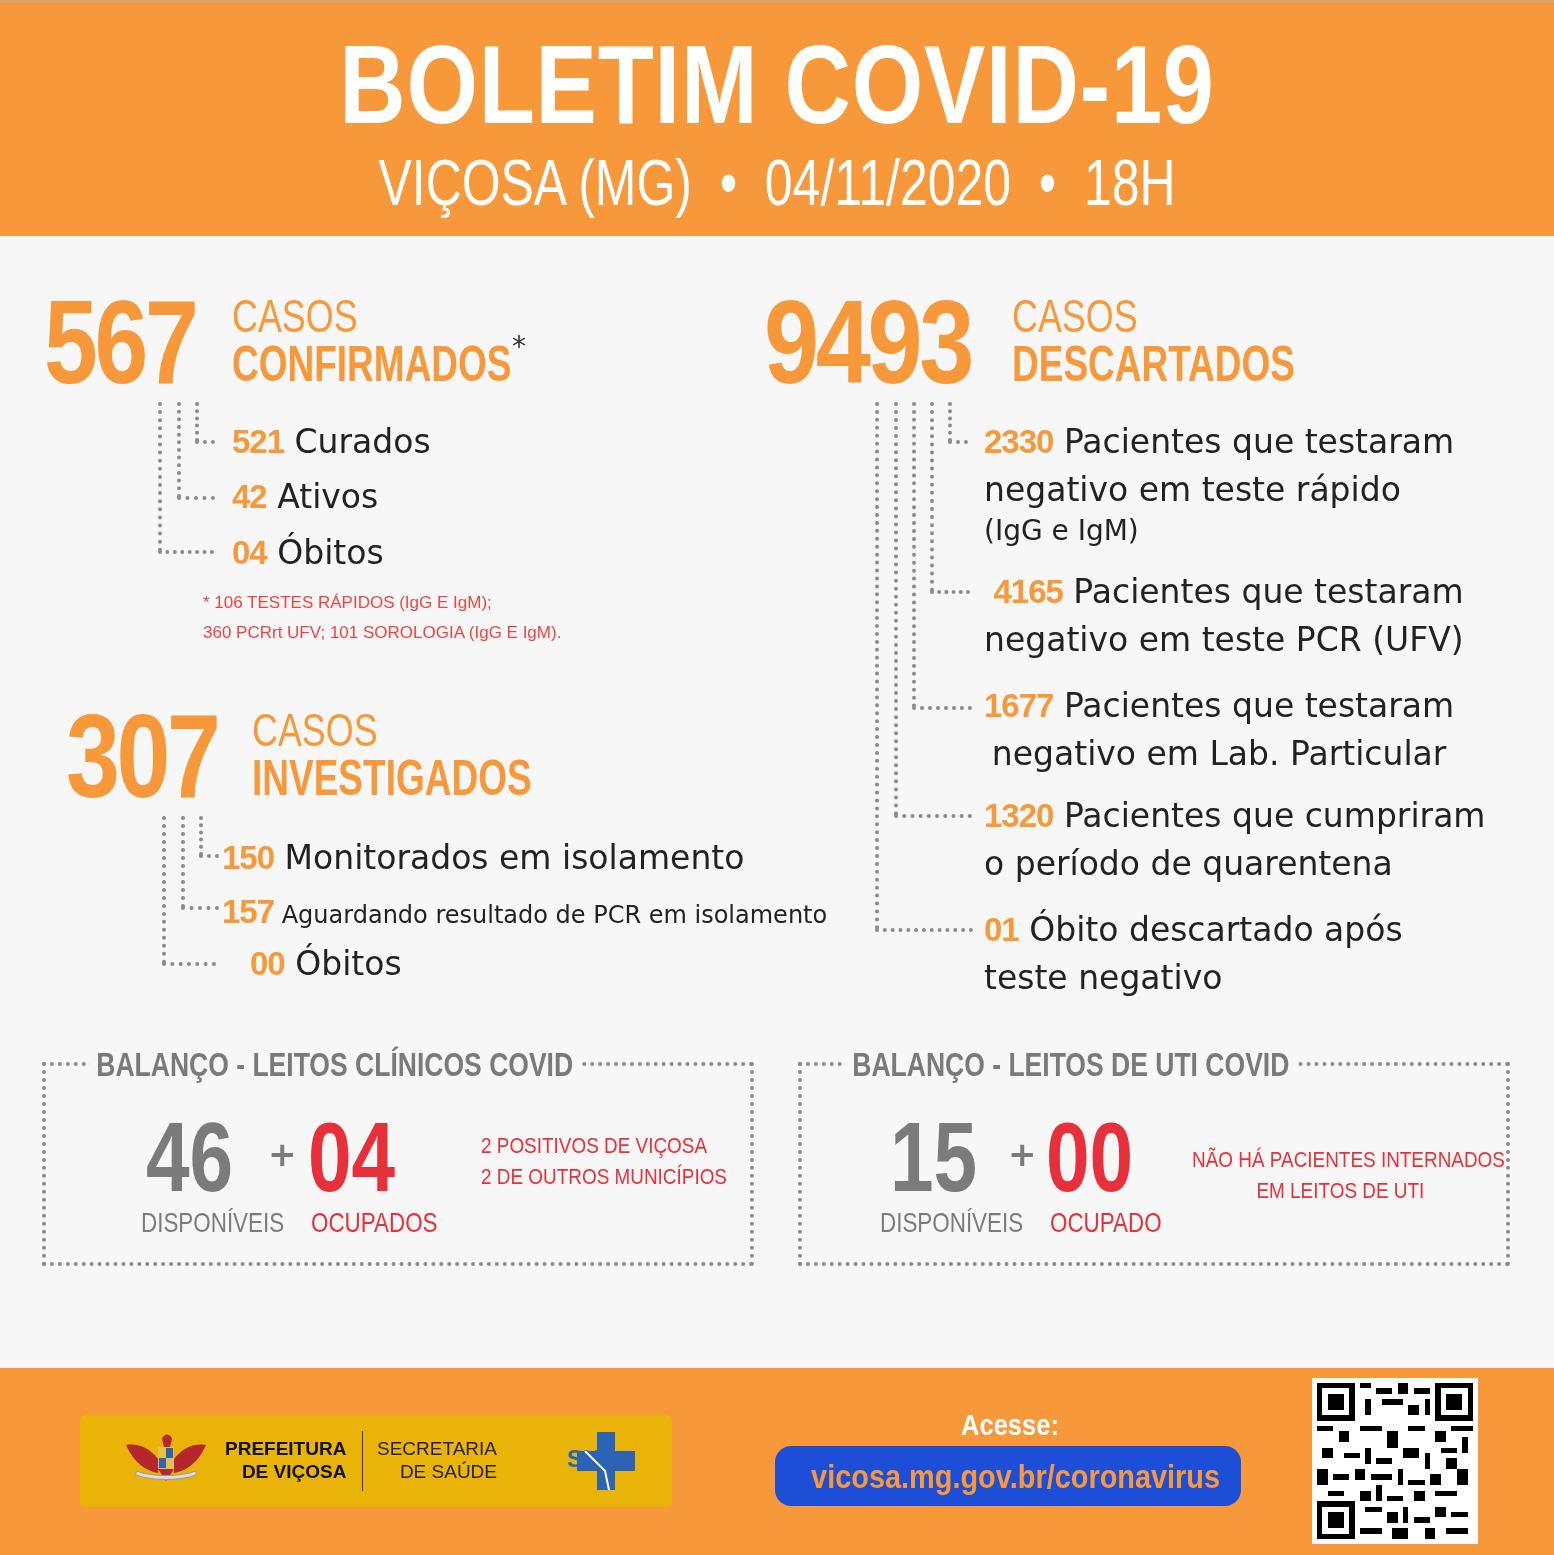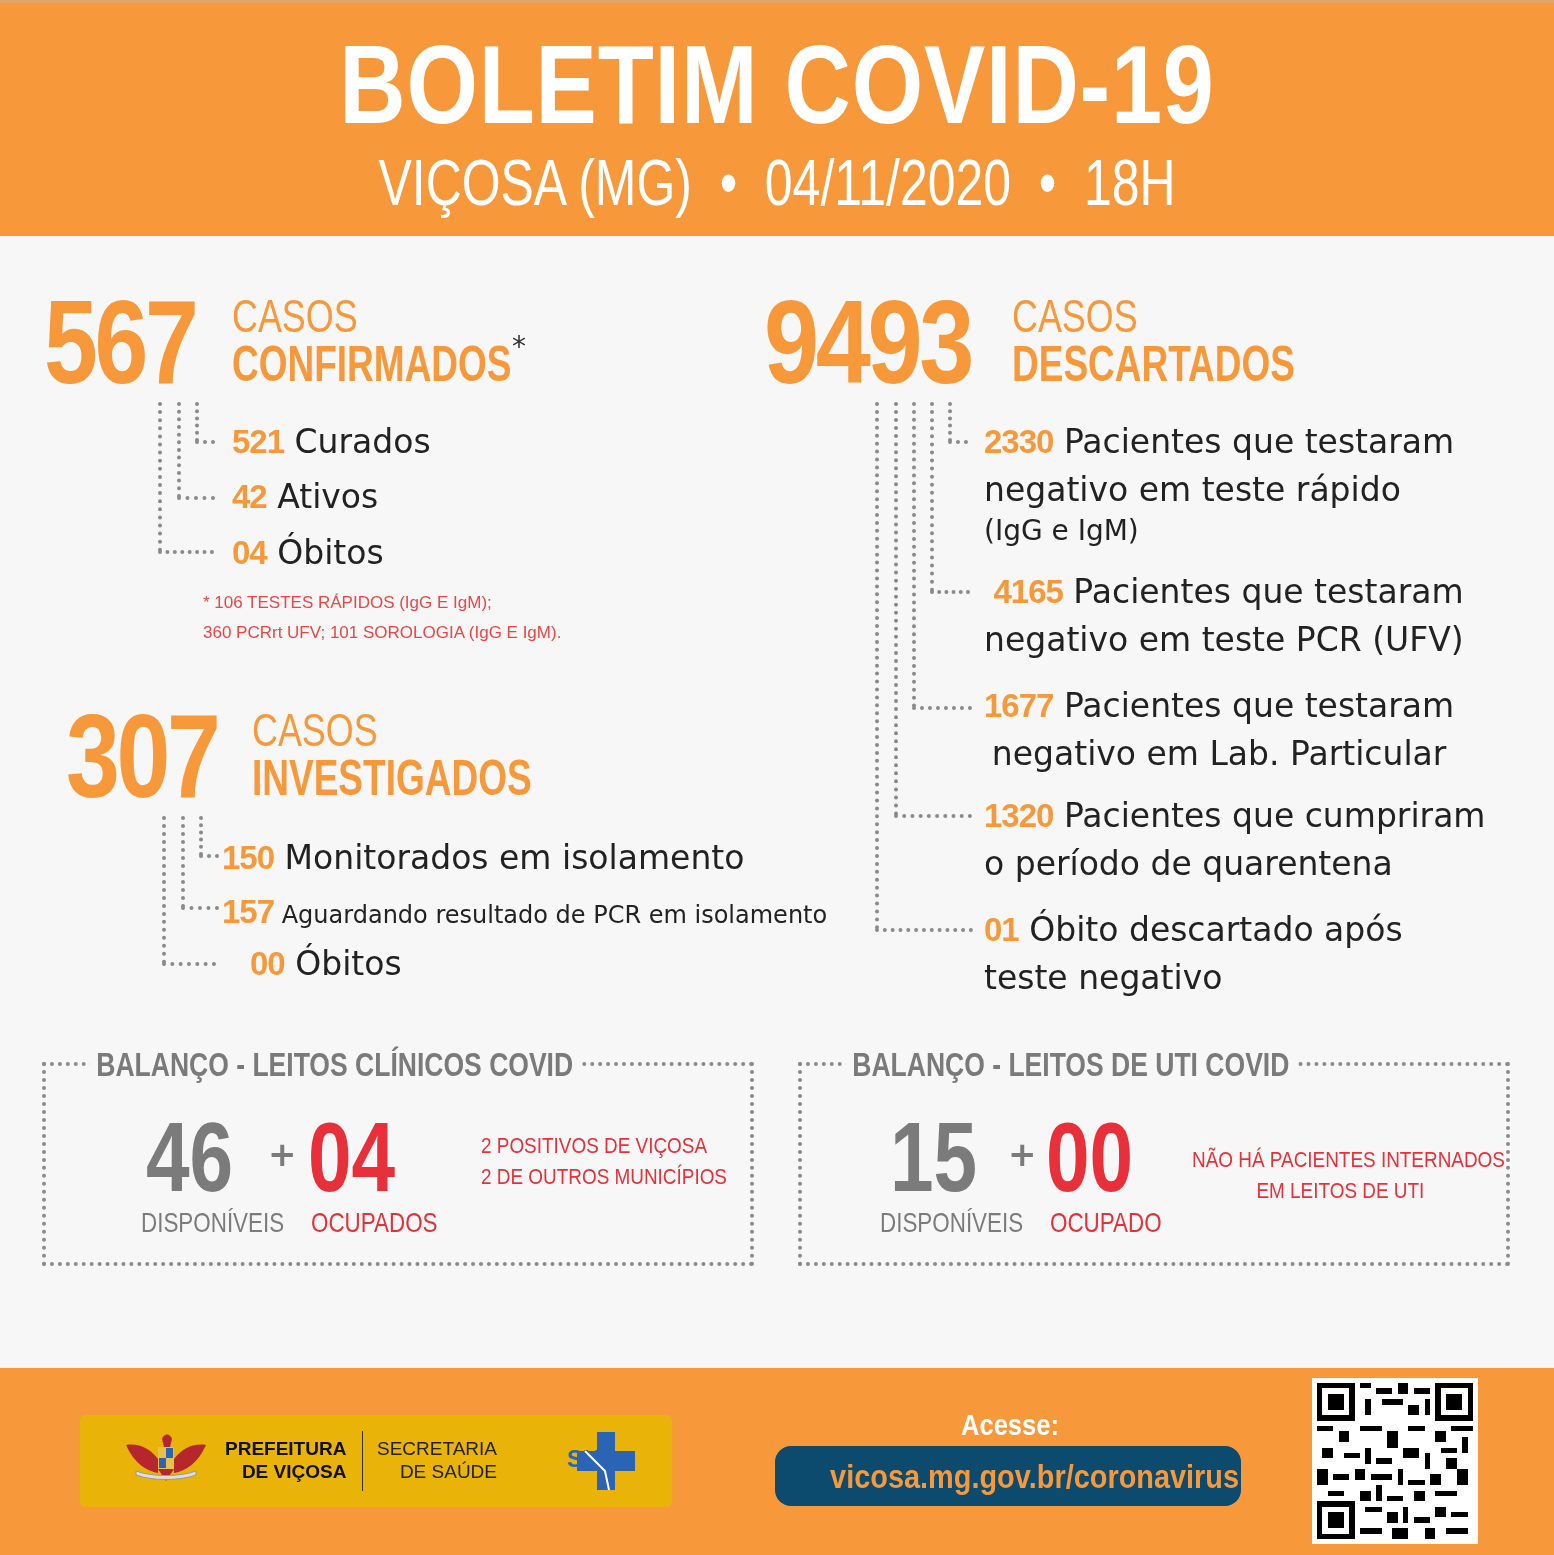--- a/index.html
+++ b/index.html
@@ -116,23 +116,23 @@
     position: absolute; left: 444px; top: 30px; font-weight: bold; color: #2b64b4;
     font-family: "Liberation Sans", sans-serif; font-size: 24px; margin-left: 43px;
   }
   .acesse {
     position: absolute; left: 900px; top: 40px; width: 220px; text-align: center;
     color: #fff; font-weight: bold; font-family: "Liberation Sans", sans-serif;
     font-size: 30px; transform: scaleX(0.85);
   }
   .url {
     position: absolute; left: 775px; top: 78px; width: 466px; height: 60px;
-    background: #0c4a6e; border-radius: 16px; text-align: center;
+    background: #1d4ed8; border-radius: 16px; text-align: center;
     color: #f7993b; font-weight: bold; font-family: "Liberation Sans", sans-serif;
-    font-size: 34px; line-height: 60px; text-decoration: none; padding-left: 19px;
+    font-size: 34px; line-height: 60px; text-decoration: none;
   }
   .url span { display: inline-block; transform: scaleX(0.85); }
   .qr {
     position: absolute; left: 1312px; top: 10px; width: 166px; height: 166px;
     background: #fff; padding: 5px;
   }
 </style>
 </head>
 <body>
 

